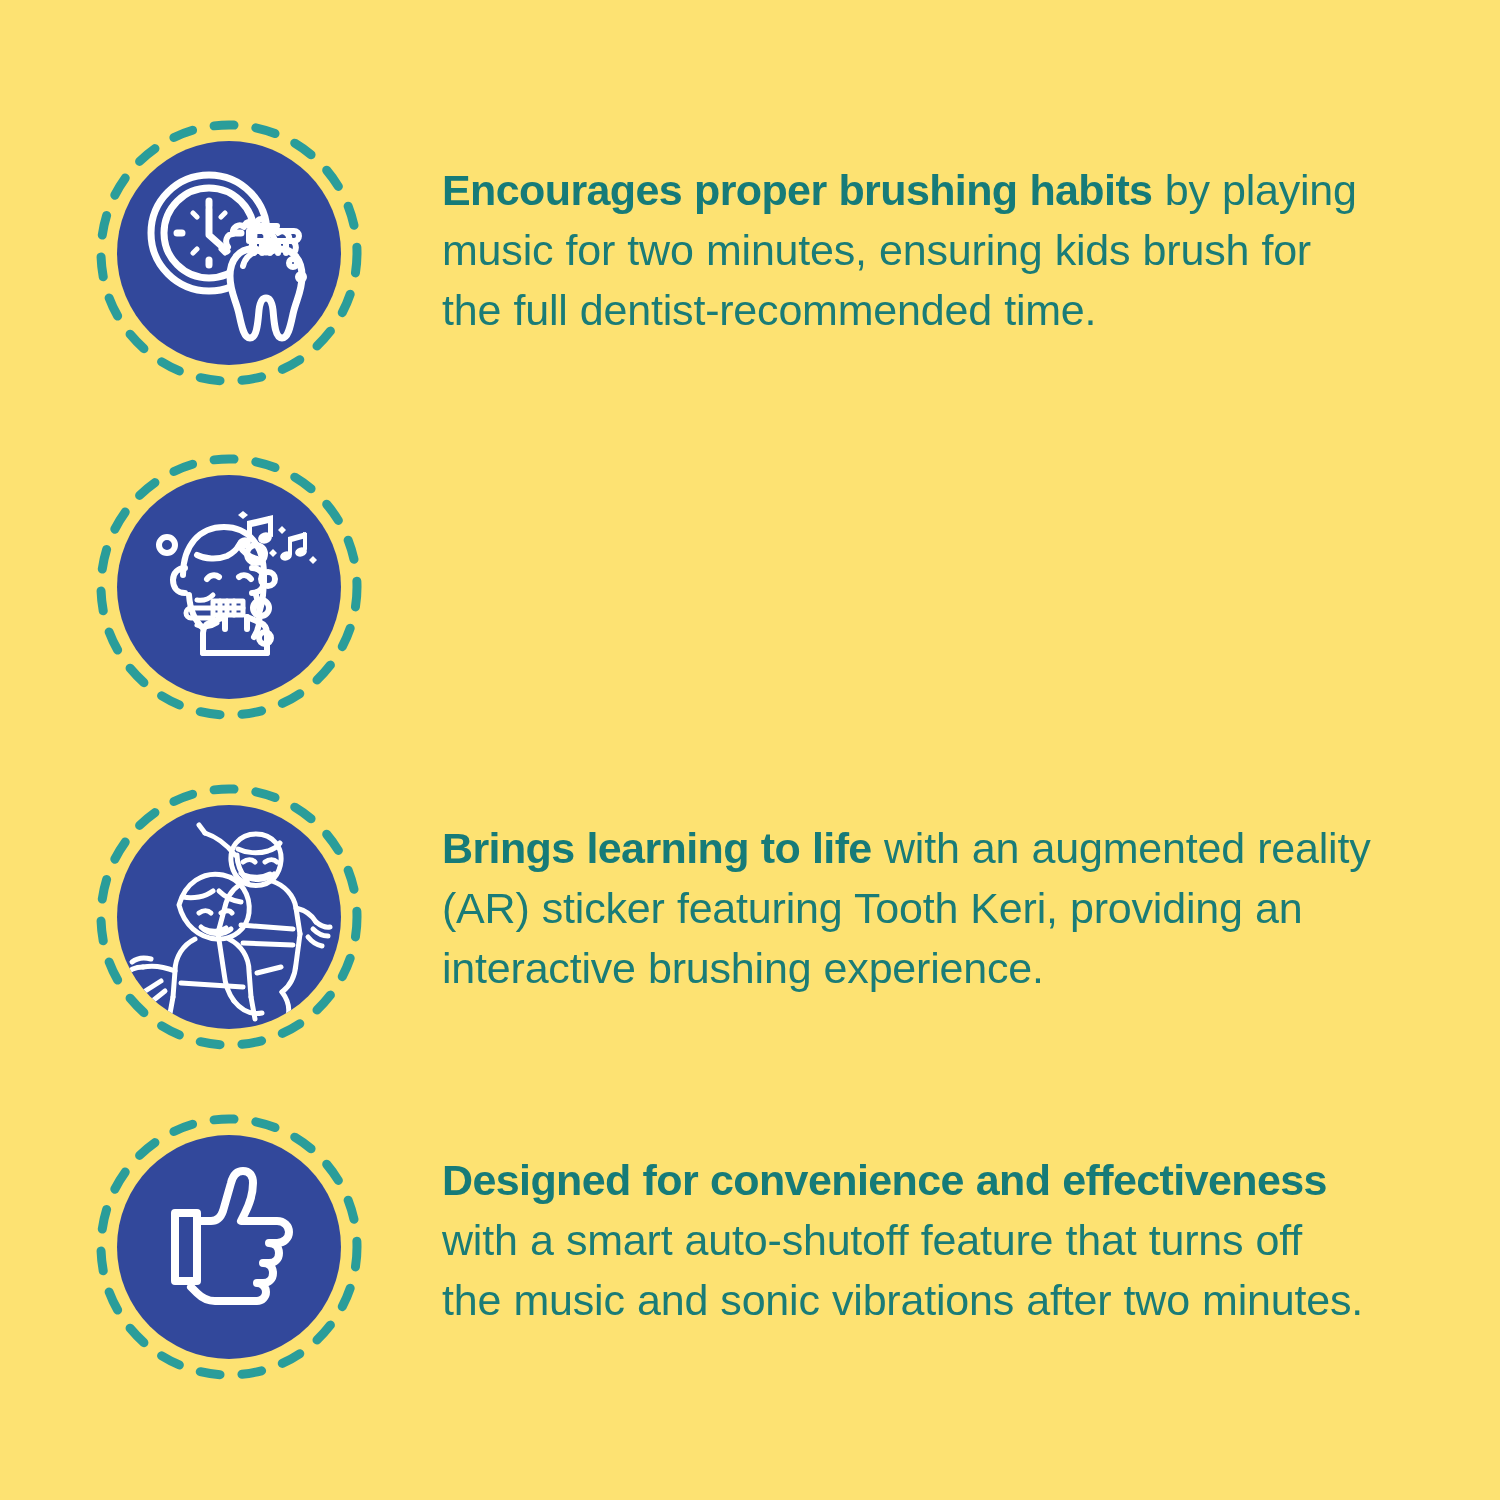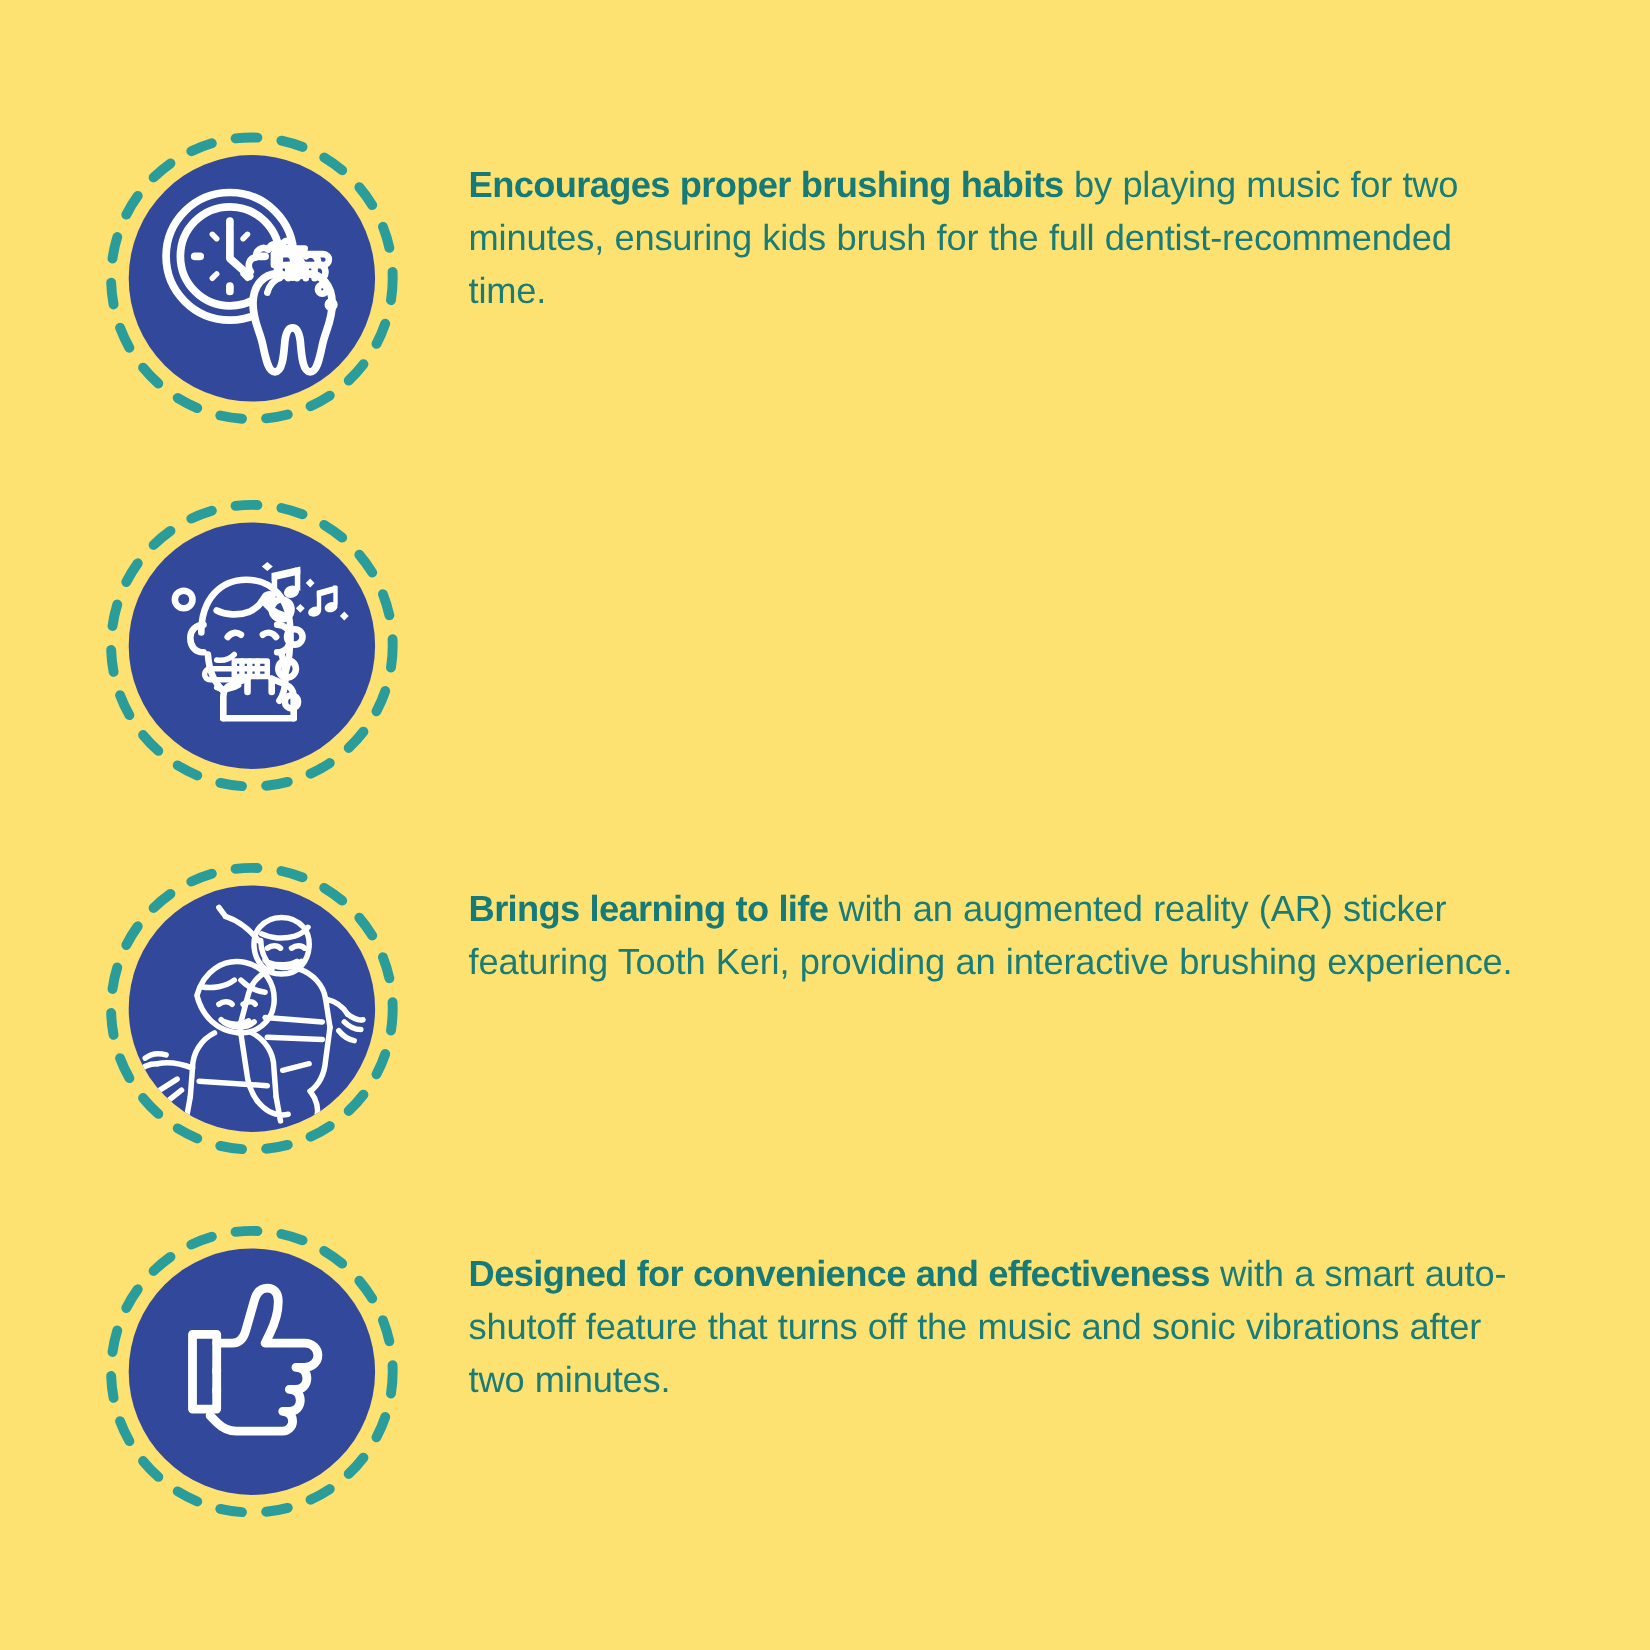--- a/index.html
+++ b/index.html
@@ -82,24 +82,24 @@
   }
 
   .text-wrap {
     flex: 0 0 auto;
     width: 962px;
     margin-left: 62px;
     padding-top: 26px;
   }
 
   .feature-text {
-    margin: 0;
+    margin: 16px;
     color: #1a7c77;
-    font-size: 33px;
-    line-height: 48px;
+    font-size: 43px;
+    line-height: 60px;
     font-weight: 400;
     letter-spacing: -0.2px;
     word-spacing: 0.5px;
   }
 
   .feature-text b {
     font-weight: 700;
     color: #167b78;
     letter-spacing: -0.6px;
   }

